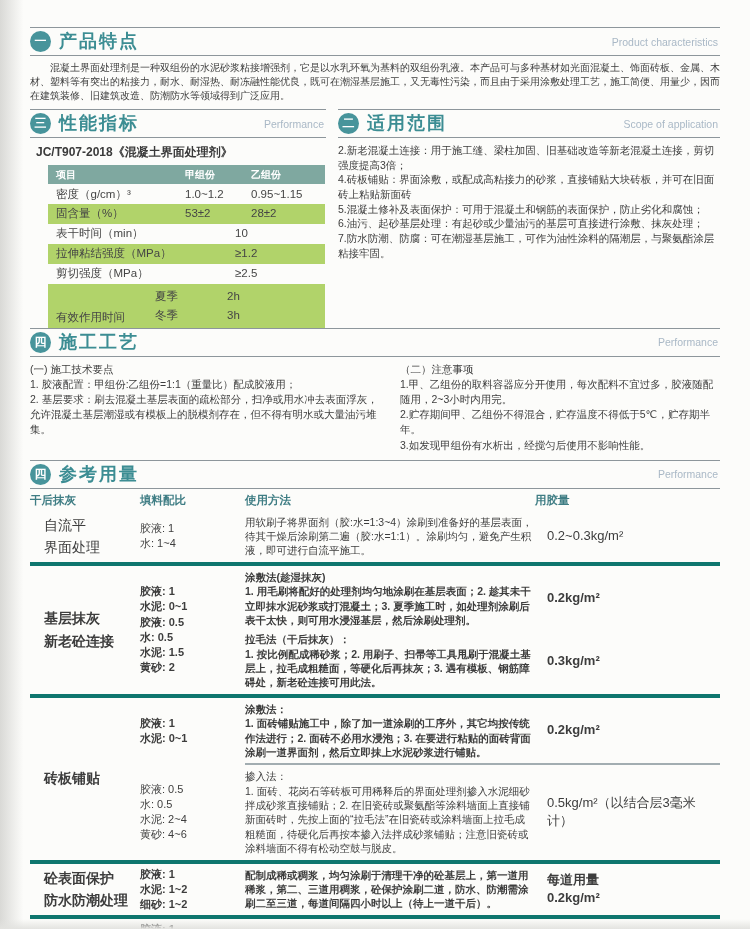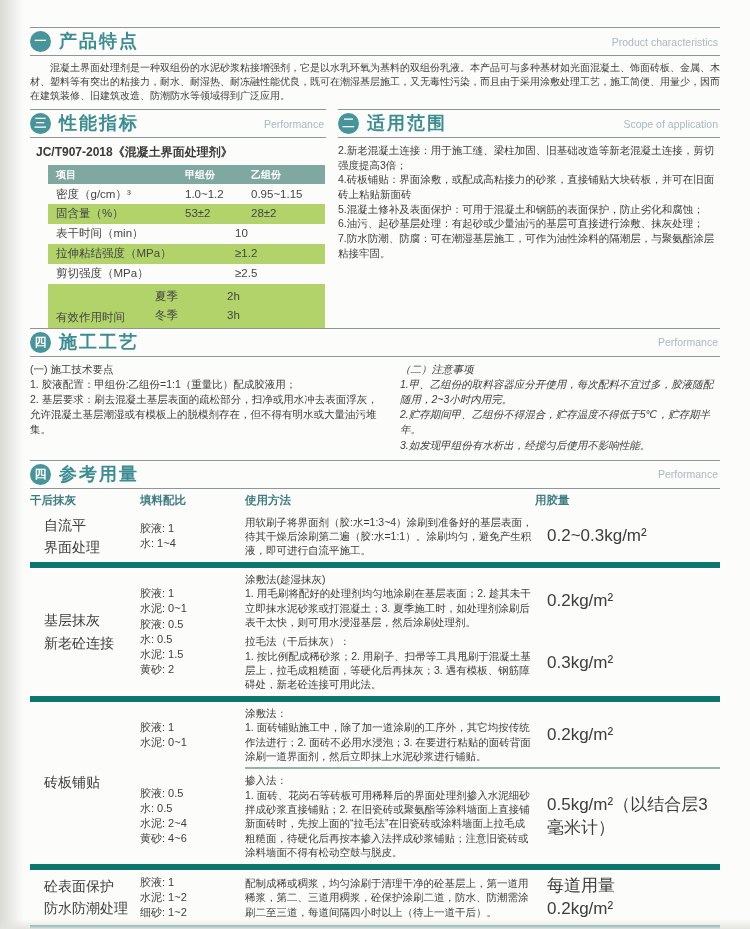--- a/index.html
+++ b/index.html
@@ -74,21 +74,21 @@
   .eff-label { width:99px; padding-left:8px; flex:0 0 auto; }
   .eff-line { display:flex; padding:2px 0; }
   .eff-season { width:72px; }
 
   .scope-items { margin-top:5px; }
   .scope-items p { margin:0; font-size:10.5px; line-height:1.4; color:#3d3d3d; }
 
   
   .proc-cols { display:flex; margin:5px 0 7px 0; }
   .proc-left { width:348px; flex:0 0 auto; }
-  .proc-right { flex:1; margin-left:22px; min-width:0;font-style:italic; }
+  .proc-right { flex:1; margin-left:22px; min-width:0; }
   .proc-head { font-size:11px; color:#3d3d3d; margin:0 0 3px 0; }
   .proc-cols p { margin:0; font-size:10.5px; line-height:1.45; color:#3d3d3d; }
 
   
   table.dosage {
     width:100%; border-collapse:collapse; table-layout:fixed;
     border-bottom:2px solid #a2adb1;
   }
   table.dosage th {
     color:#3f7d84; font-size:11.5px; font-weight:bold; text-align:left;
@@ -96,22 +96,22 @@
   }
   th.h-loc, td.loc { padding-left:14px; }
   table.dosage td { vertical-align:middle; }
   td.loc { font-size:14px; line-height:1.6; color:#3d3d3d; }
   td.ratio { font-size:11px; line-height:1.38; color:#3d3d3d; padding:3px 0; }
   td.mcell { padding:4px 0; }
   .mrow { display:flex; align-items:center; }
   .mrow + .mrow { margin-top:5px; }
   .mtext { width:288px; padding-right:14px; flex:0 0 auto; font-size:10.5px; line-height:1.37; color:#3d3d3d; }
   .mtitle:empty { display:none; }
-  .mdose { flex:1; font-size:17px; line-height:1.4; color:#3d3d3d; min-width:0; }
-  tr.rline > td { border-top:6px solid #0f766e; }
+  .mdose { flex:1; font-size:13px; line-height:1.4; color:#3d3d3d; min-width:0; }
+  tr.rline > td { border-top:4px solid #0f766e;font-weight:bold; }
   td.subline { border-top:2px solid #a2adb1; }
 </style>
 </head>
 <body>
 
 <div class="page">
   <div class="edge-left"></div>
   <div class="edge-bottom"></div>
 
   <div class="content">

